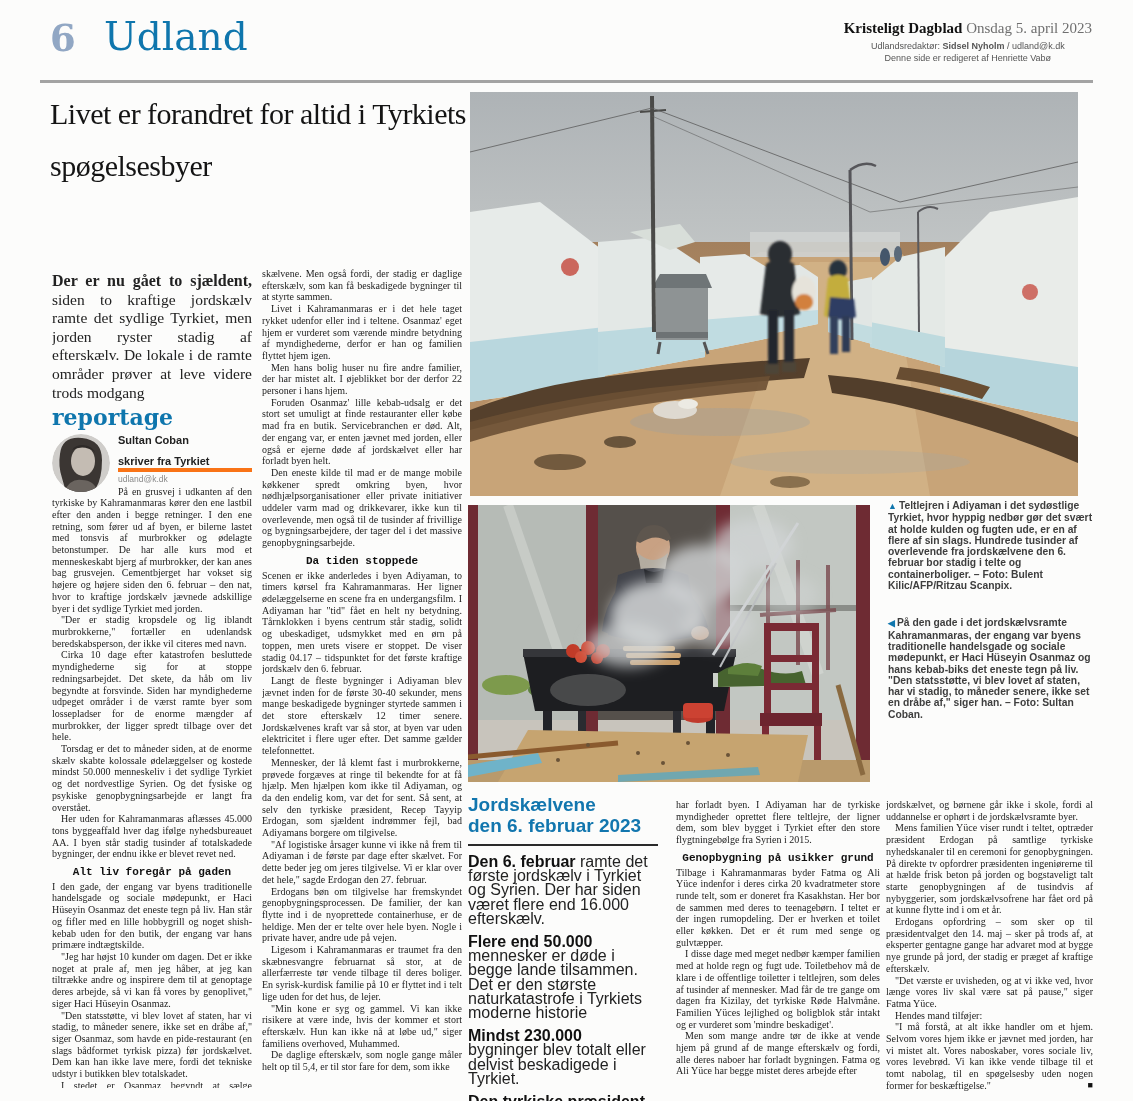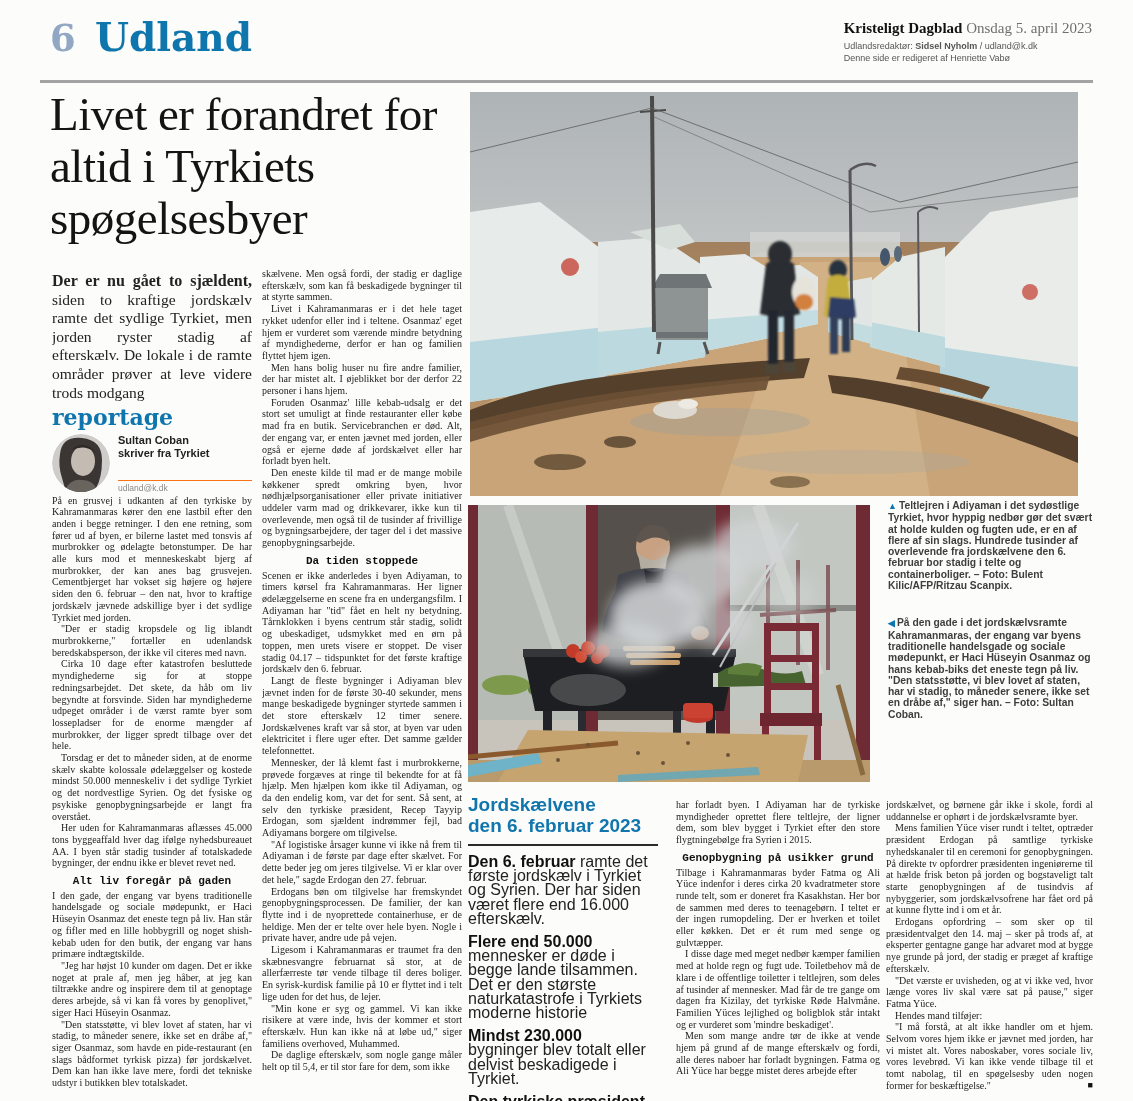--- a/index.html
+++ b/index.html
@@ -3,43 +3,43 @@
 <meta charset="utf-8">
 <style>
   html,body{margin:0;padding:0;background:#e9e9e9;}
   #page{position:relative;width:1133px;height:1101px;background:#fcfcfb;margin:0 auto;
         font-family:"Liberation Serif",serif;color:#1a1a1a;overflow:hidden;}
   .abs{position:absolute;}
 
   
   #pagenum{left:50px;top:16px;font-family:"DejaVu Serif",serif;font-weight:bold;
            font-size:37px;color:#91a7c4;}
-  #section{left:95px;top:14px;font-family:"DejaVu Serif",serif;font-weight:bold;
+  #section{left:104px;top:14px;font-family:"DejaVu Serif",serif;font-weight:normal;
            font-size:39px;color:#0f76ad;}
-  #masthead{right:41px;top:20px;text-align:left;}
+  #masthead{right:41px;top:20px;text-align:center;}
   #masthead .l1{font-size:15px;color:#111;}
   #masthead .l1 b{font-family:"Liberation Serif",serif;}
   #masthead .l1 .date{color:#6f6f6f;font-weight:normal;}
   #masthead .l2{font-family:"Liberation Sans",sans-serif;font-size:9px;color:#555;margin-top:3px;line-height:12px;}
   #headrule{left:40px;top:80px;width:1053px;height:3px;background:#a3a3a3;}
 
   
-  #headline{left:50px;top:88px;width:420px;font-size:47px;line-height:52px;
+  #headline{left:50px;top:88px;width:420px;font-size:30px;line-height:52px;
             letter-spacing:-0.5px;color:#141414;}
   #leftcol{left:52px;top:272px;width:200px;height:816px;overflow:hidden;}
   .lede{font-size:15.5px;line-height:18.6px;color:#222;margin:0 0 10px 0;}
   .lede b{font-size:16px;}
   .kicker{font-family:"DejaVu Serif",serif;font-weight:bold;font-size:22px;
           color:#0f76ad;margin:2px 0 8px 0;}
   .byline-avatar{float:left;width:58px;height:58px;border-radius:50%;overflow:hidden;
                  margin:2px 8px 2px 0;}
   .byline-text{overflow:hidden;font-family:"Liberation Sans",sans-serif;padding-top:2px;}
   .byline-text .nm{font-size:11px;font-weight:bold;color:#222;line-height:13px;}
   .byline-text .rl{font-size:11px;font-weight:bold;color:#222;line-height:13px;
-                   border-bottom:1px solid #f97316;padding-bottom:20px;}
+                   border-bottom:4px solid #f97316;padding-bottom:0;margin-top:8px;}
   .byline-text .em{font-size:8.5px;color:#8a8a8a;padding-top:2px;}
 
   
   .bodycol{font-size:10px;line-height:11.7px;text-align:justify;color:#1c1c1c;}
   #col2{left:262px;top:268px;width:200px;height:820px;overflow:hidden;}
   #col4{left:676px;top:799px;width:204px;height:292px;overflow:hidden;}
   #col5{left:886px;top:799px;width:207px;height:292px;overflow:hidden;}
   .para{margin:0;text-indent:9px;}
   .para.ni{text-indent:0;}
   .subhead{font-family:Liberation Mono, monospace;font-weight:bold;font-size:11px;

